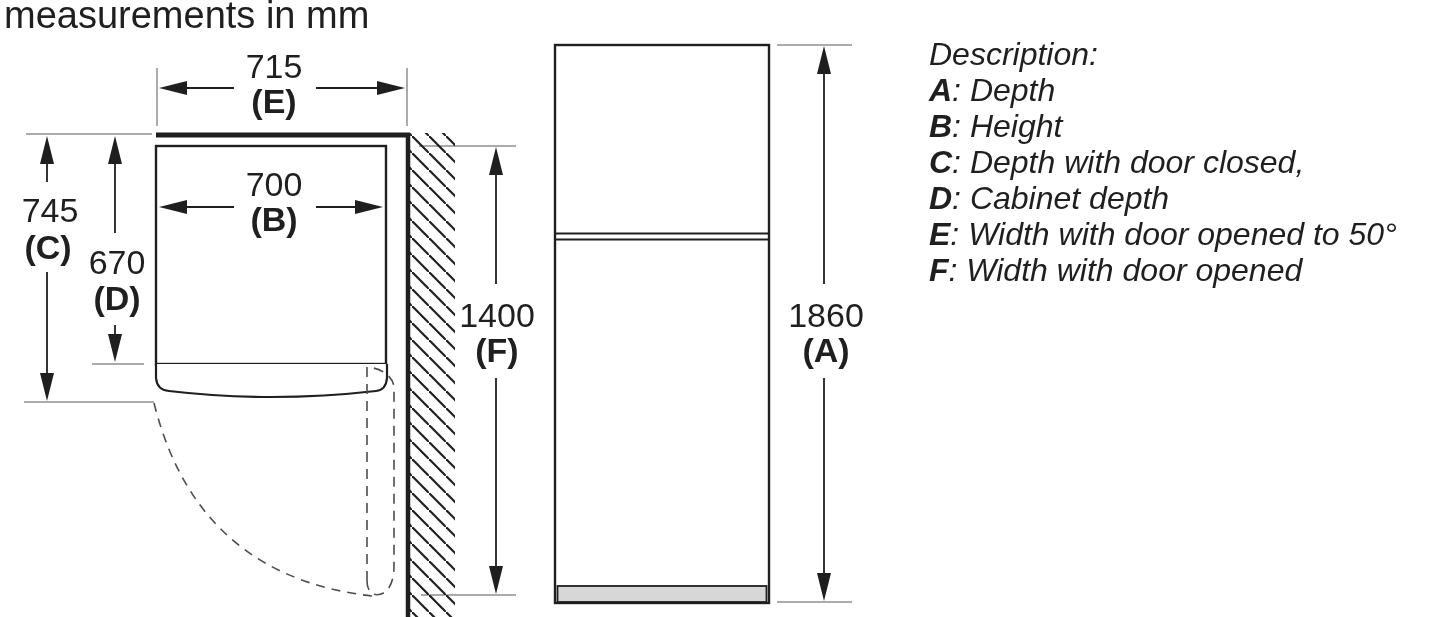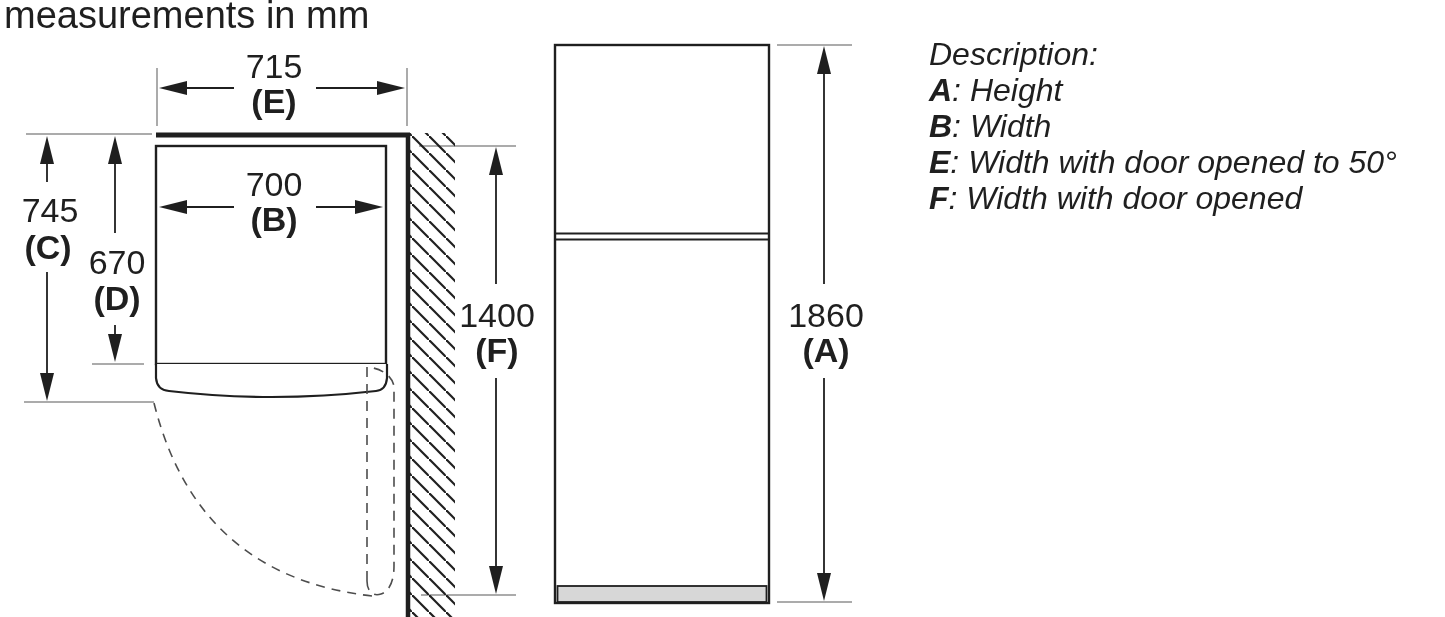--- a/index.html
+++ b/index.html
@@ -114,24 +114,30 @@
         <polygon points="820,601 813,573 827,573" fill="#1f1f1f"></polygon>
         <text x="822" y="327" text-anchor="middle" class="dim-value">1860</text>
         <text x="822" y="362" text-anchor="middle" class="dim-label">(A)</text>
       </g>
     </g>
   </svg>
 
   <div class="desc">
     <div class="desc-line">Description:</div>
     <div class="desc-line">
-      <span class="desc-key">A</span><span class="desc-sep">: </span><span>Height</span>
+      <span class="desc-key">A</span><span class="desc-sep">: </span><span>Depth</span>
     </div>
     <div class="desc-line">
-      <span class="desc-key">B</span><span class="desc-sep">: </span><span>Width</span>
+      <span class="desc-key">B</span><span class="desc-sep">: </span><span>Height</span>
+    </div>
+    <div class="desc-line">
+      <span class="desc-key">C</span><span class="desc-sep">: </span><span>Depth with door closed,</span>
+    </div>
+    <div class="desc-line">
+      <span class="desc-key">D</span><span class="desc-sep">: </span><span>Cabinet depth</span>
     </div>
     <div class="desc-line">
       <span class="desc-key">E</span><span class="desc-sep">: </span><span>Width with door opened to 50°</span>
     </div>
     <div class="desc-line">
       <span class="desc-key">F</span><span class="desc-sep">: </span><span>Width with door opened</span>
     </div>
   </div>
 
 </div>

